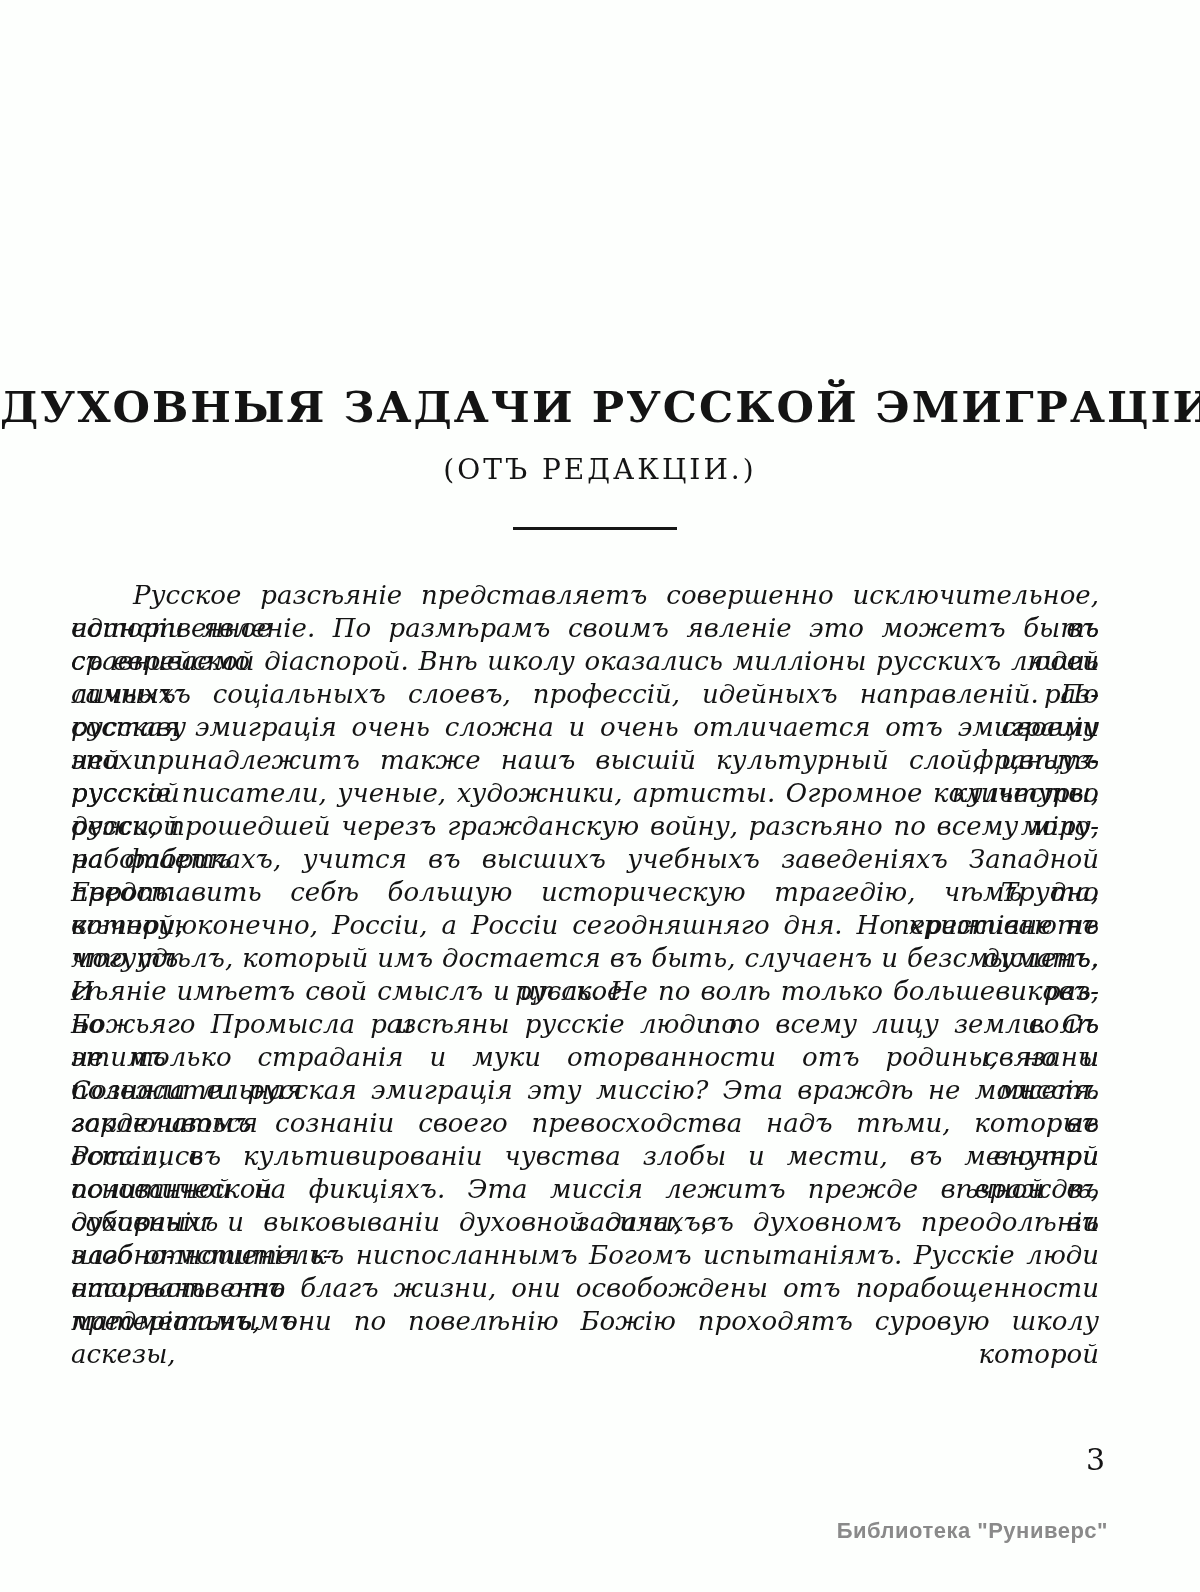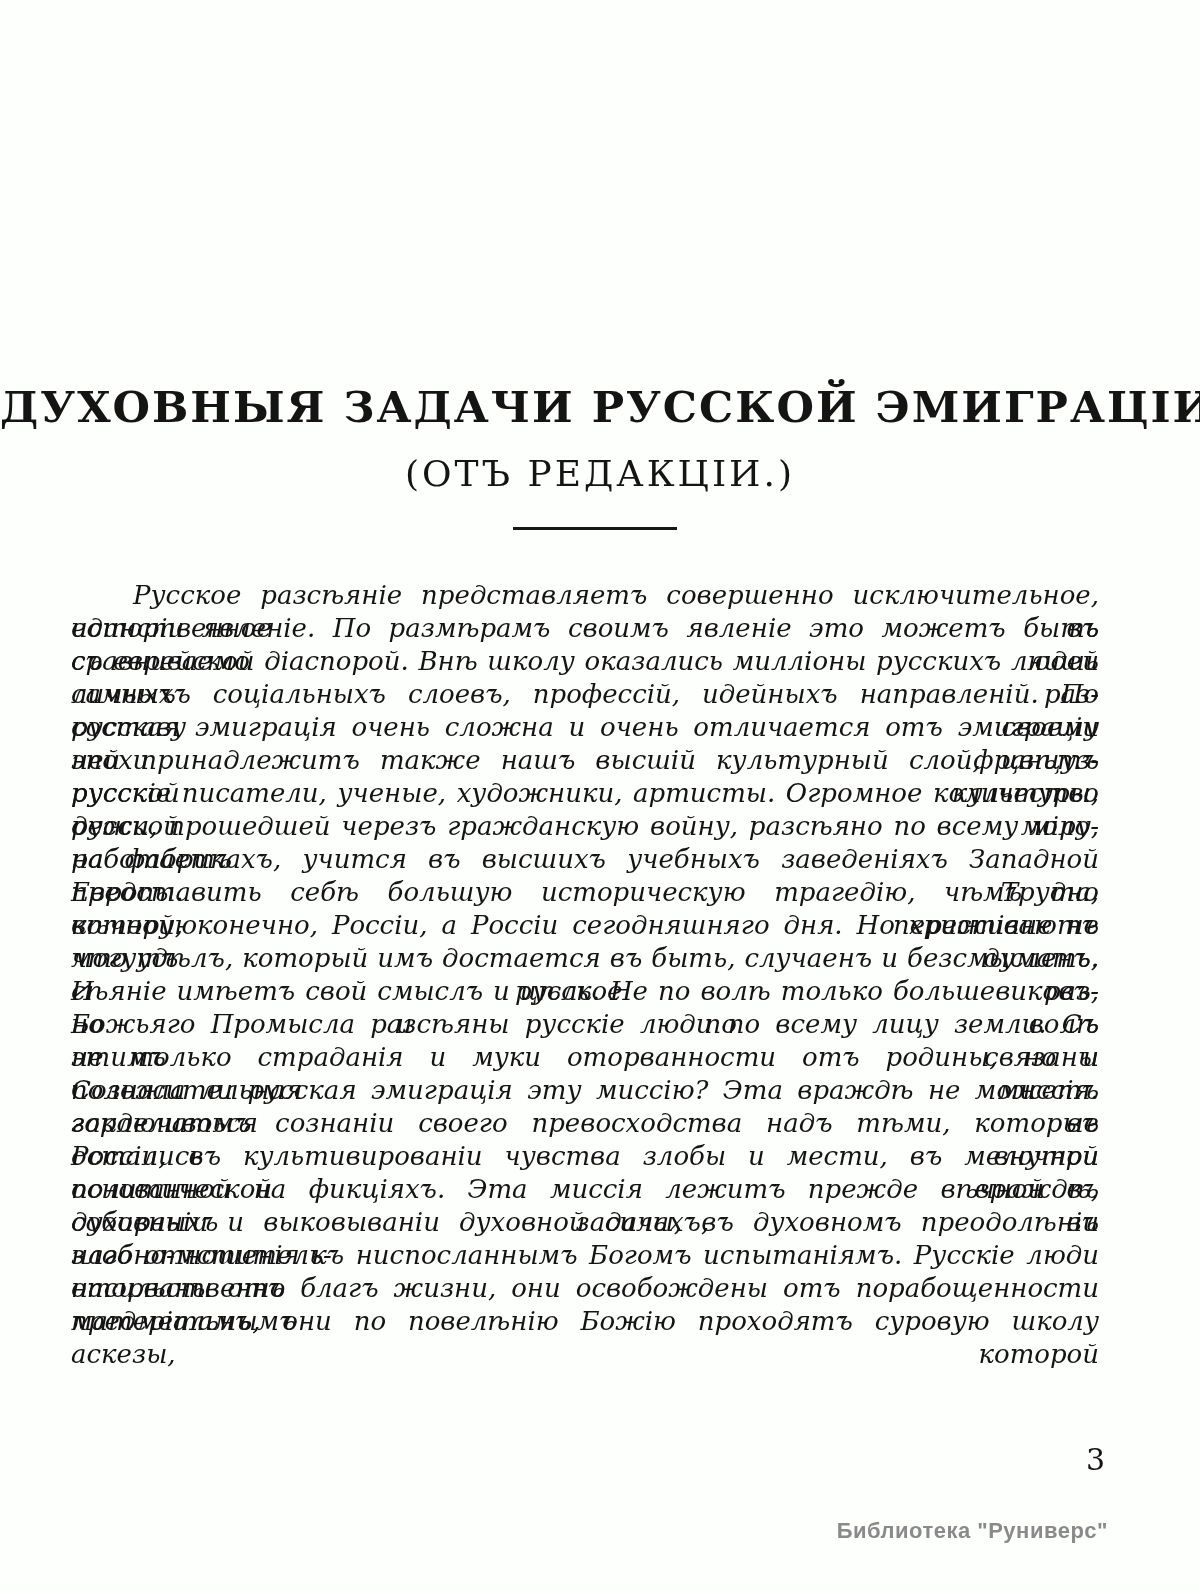--- a/index.html
+++ b/index.html
@@ -26,21 +26,21 @@
     font-weight: 600;
     letter-spacing: 2px;
     white-space: nowrap;
   }
   .subtitle {
     position: absolute;
     top: 453px;
     left: 0;
     width: 100%;
     text-align: center;
-    font-size: 36px;
+    font-size: 28px;
     font-weight: 400;
     letter-spacing: 3px;
     white-space: nowrap;
   }
   .rule {
     position: absolute;
     top: 527px;
     left: 513px;
     width: 164px;
     height: 3px;

